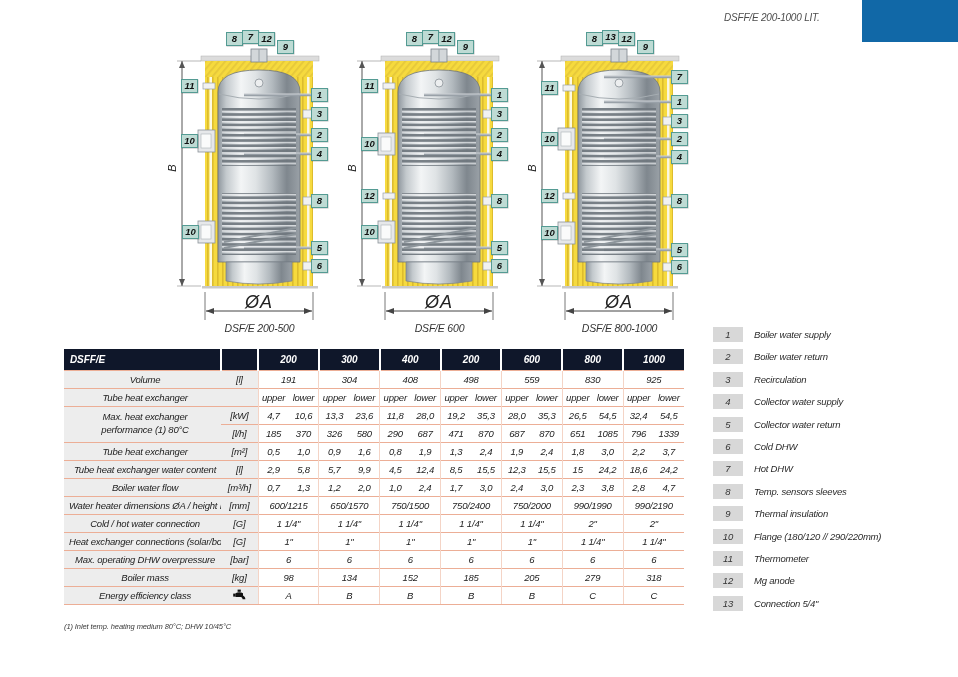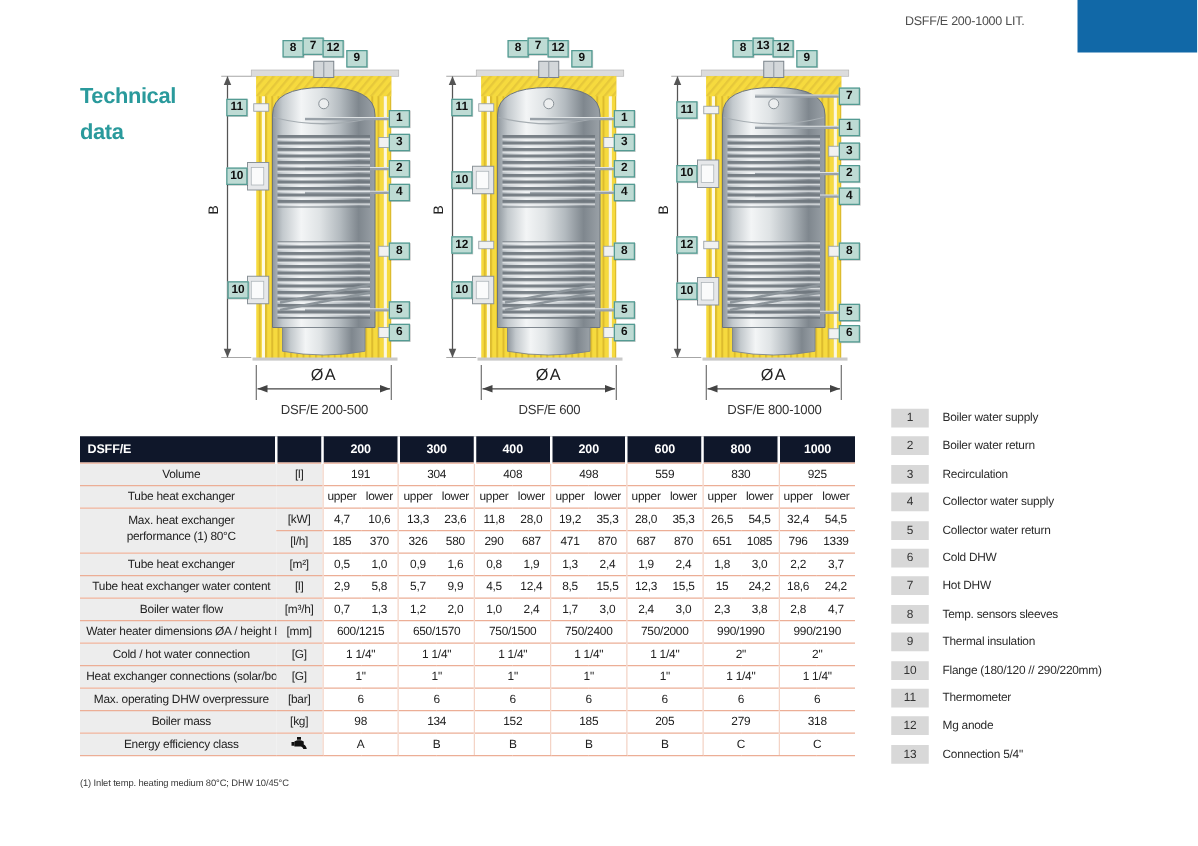--- a/index.html
+++ b/index.html
@@ -1,33 +1,33 @@
 <!DOCTYPE html>
 <html><head>
 <meta charset="utf-8">
 <style>
   * { margin:0; padding:0; box-sizing:border-box; }
   html,body { background:#fff; }
   body { font-family:"Liberation Sans", sans-serif; }
-  .page { position:relative; width:958px; height:677px; background:#fff; overflow:hidden; }
+  .page { position:relative; width:958px; height:677px; background:#fff; overflow:hidden;font-style:italic; }
 
   
   .corner-block { position:absolute; right:0; top:0; width:96px; height:42px; background:#1168a7; }
   .doc-ref { position:absolute; left:724px; top:12px; font-size:10px; color:#4d4d4d; letter-spacing:-0.2px; }
 
   
   .title { position:absolute; left:64px; top:62px; font-size:17.5px; font-weight:bold; color:#2a9a9c; line-height:1.65; letter-spacing:-0.3px; }
 
   
   .tank { position:absolute; top:30px; width:175px; height:312px; }
   .tank svg { position:absolute; left:0; top:0; }
   .tag { position:absolute; width:17px; height:14px; background:#bedbd4; border:1px solid #549b93; color:#101010;
          font-size:9.5px; font-weight:bold; text-align:center; line-height:12px; box-shadow:0.5px 0.5px 0 rgba(0,0,0,0.25); }
   .dim-b { position:absolute; left:-4px; top:132px; font-size:11px; color:#222; transform:rotate(-90deg); }
-  .dim-oa { position:absolute; left:47px; top:262px; width:80px; text-align:center; font-size:13px; color:#222; letter-spacing:1px; }
+  .dim-oa { position:absolute; left:47px; top:262px; width:80px; text-align:center; font-size:18px; color:#222; letter-spacing:1px; }
   .tank-caption { position:absolute; left:0; top:292px; width:175px; text-align:center; font-size:10.5px; color:#333; letter-spacing:-0.2px; }
 
   
   .spec-table-wrap { position:absolute; left:64px; top:349px; width:620px; }
   table.spec { width:620px; border-collapse:collapse; table-layout:fixed; }
   table.spec col.c-label { width:157px; }
   table.spec col.c-unit  { width:37px; }
   table.spec col.c-val   { width:30.4px; }
   tr.hrow th { background:#0f172a; color:#fff; font-size:10px; font-weight:bold; height:21px; text-align:center;
                border-left:2px solid #fff; letter-spacing:-0.1px; }
@@ -50,24 +50,20 @@
   .legend-label { font-size:9.5px; color:#2b2b2b; letter-spacing:-0.2px; }
 </style>
 </head>
 <body>
 
 <div class="page">
 
   <div class="corner-block"></div>
   <div class="doc-ref">DSFF/E 200-1000 LIT.</div>
 
-  <div class="title">
-    <div>Technical</div>
-    <div>data</div>
-  </div>
 
   <div class="tank" style="left:172px">
     <div class="svg-holder">
         <svg width="175" height="310" viewBox="0 0 175 310">
 <defs>
 <linearGradient id="mt0" x1="0" y1="0" x2="1" y2="0">
 <stop offset="0" stop-color="#8f979e"></stop>
               <stop offset="0.10" stop-color="#c3c9cd"></stop>
               <stop offset="0.28" stop-color="#f3f5f6"></stop>
 <stop offset="0.46" stop-color="#dfe3e5"></stop>

